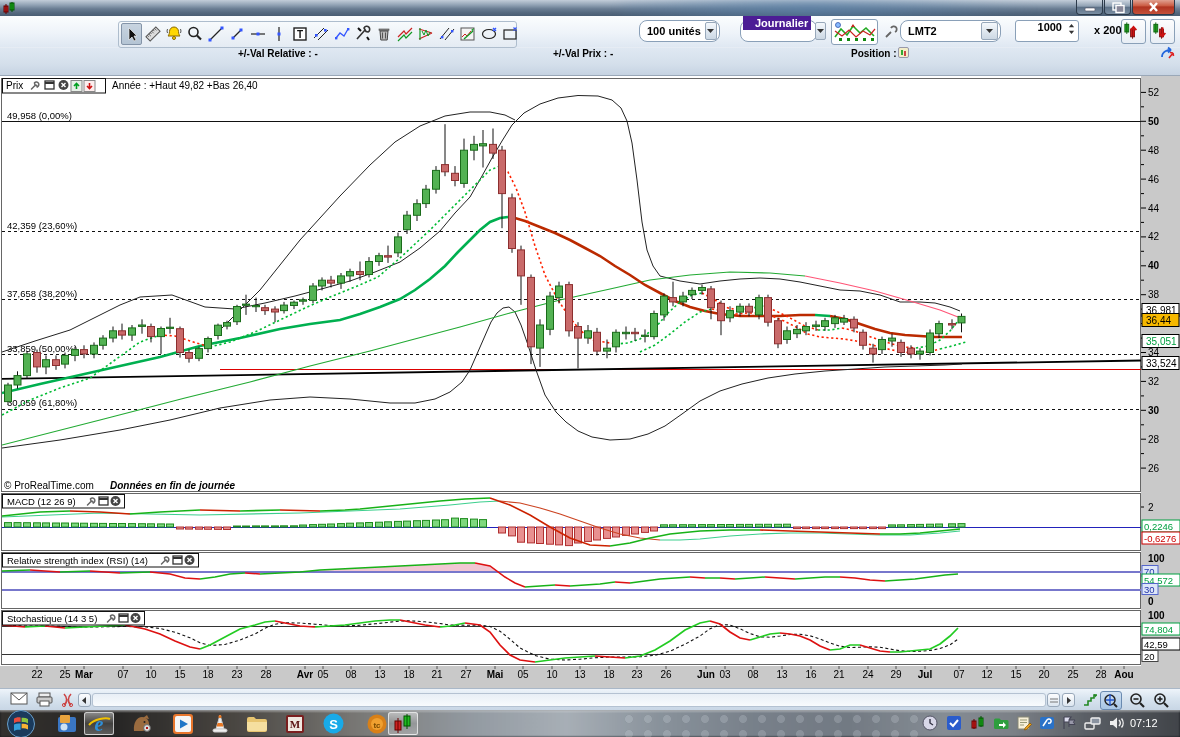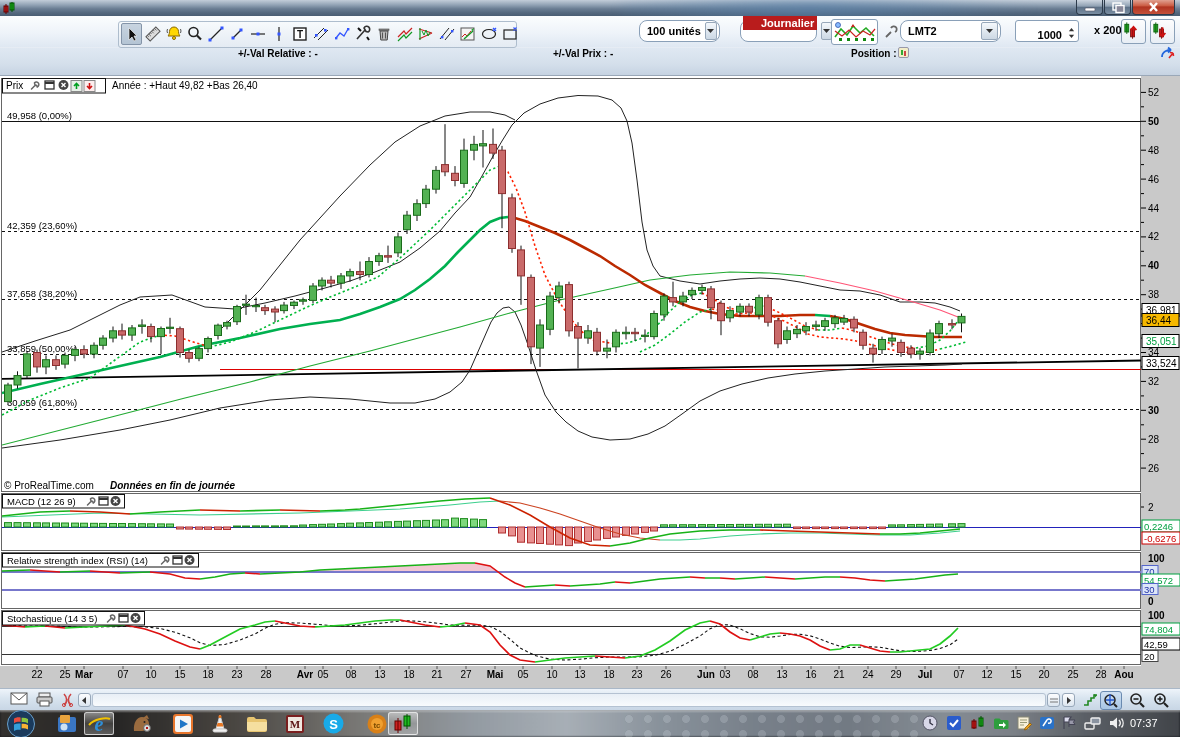--- a/index.html
+++ b/index.html
@@ -14,25 +14,25 @@
 .wbmin,.wbmax{width:27px;background:linear-gradient(180deg,#cdd6e0 0%,#8fa0b2 45%,#5c7086 50%,#7a8ea2 100%)}
 .wbclose{width:43px;background:linear-gradient(180deg,#e0a090 0%,#cc5f46 40%,#b03420 50%,#c4503a 100%)}
 #toolband{position:absolute;left:0;top:16px;width:1180px;height:32px;
  background:linear-gradient(180deg,#fbfdfe 0%,#eef3f9 55%,#dfe8f2 100%);border-bottom:1px solid #e6ecf4}
 #drawbar{position:absolute;left:118px;top:5px;width:399px;height:27px;background:linear-gradient(180deg,#f7fafc,#e4ebf3);border:1px solid #aebdcd;border-radius:3px;padding:1px 2px;white-space:nowrap}
 .ti{display:inline-block;width:21px;height:22px;text-align:center;vertical-align:top;padding-top:1px}
 .tsel{background:linear-gradient(180deg,#c8d4e0,#b4c4d4);border:1px solid #8494a8;border-radius:2px}
 #rightctl{position:absolute;left:0;top:3px;width:1180px;height:28px}
 .combo{position:absolute;display:inline-flex;height:22px;background:#fff;border:1px solid #8aa0b8;border-radius:8px;align-items:center;white-space:nowrap}
 .cblab{font-size:11px;font-weight:bold;padding-left:7px;flex:1;white-space:nowrap}
-.cbsel{background:#b91c1c;color:#fff;font-weight:bold;margin:2px 0 18px 2px;padding:1px 3px 1px 18px}
+.cbsel{background:#4c1d95;color:#fff;font-weight:bold;margin:2px 0 18px 2px;padding:1px 3px 1px 12px}
 .cbbtn{width:17px;height:18px;margin:1px 2px 1px 4px;background:linear-gradient(180deg,#f4f8fc,#ccd8e4);border:1px solid #98a8ba;border-radius:2px;display:inline-flex;align-items:center;justify-content:center}
 .chartbtn{position:absolute;left:831px;top:0;display:inline-flex;width:47px;height:26px;background:#fff;border:1px solid #8aa0b8;border-radius:3px;align-items:center;justify-content:center}
 .wbtn{position:absolute;left:883px;top:3px;display:inline-flex;width:16px;height:20px;align-items:center;justify-content:center}
-.spin{position:absolute;left:1015px;top:1px;display:inline-flex;height:22px;background:#fff;border:1px solid #8aa0b8;border-radius:3px;align-items:flex-end;width:64px}
+.spin{position:absolute;left:1015px;top:1px;display:inline-flex;height:22px;background:#fff;border:1px solid #8aa0b8;border-radius:3px;align-items:flex-start;width:64px}
 .spintxt{flex:1;text-align:right;font-size:11px;font-weight:bold;padding-right:3px}
 .spinbtns{width:13px;display:inline-flex;align-items:center;justify-content:center}
 .x100{position:absolute;left:1094px;top:5px;font-size:11px;font-weight:bold;white-space:nowrap}
 .obtn{position:absolute;top:0;display:inline-flex;width:25px;height:25px;background:linear-gradient(180deg,#fdfdfe,#e8eef5);border:1px solid #8aa0b8;border-radius:3px;align-items:center;justify-content:center}
 #inforows{position:absolute;left:0;top:48px;width:1180px;height:28px;
  background:linear-gradient(180deg,#dfe8f2 0%,#d4dfeb 60%,#c6d3e2 100%);border-bottom:1px solid #9aa8b8}
 .ir1,.ir2{position:relative;height:13px;font-size:10px;font-weight:bold;color:#000}
 .minico{position:absolute;width:11px;height:11px;background:#f2edc8;border:1px solid #99a;border-radius:2px}
 .minico:after{content:"";position:absolute;left:2px;top:2px;width:2px;height:5px;background:#3a3;box-shadow:3px 1px 0 #c44}
 #chartsvg{position:absolute;left:0;top:76px}
@@ -1047,15 +1047,15 @@
             <path d="M8 12 V5 h6 l-1.6 2.2 L14 9.5 H8" fill="#99a" stroke="#445" stroke-width="1"></path>
           </svg></span>
         <span class="tico" style="left:162px"><svg width="18" height="16">
             <rect x="1" y="8" width="9" height="6" rx="1" fill="none" stroke="#eee" stroke-width="1.4"></rect>
             <rect x="7" y="3" width="9" height="6" rx="1" fill="#8a93a0" stroke="#eee" stroke-width="1.4"></rect>
           </svg></span>
         <span class="tico" style="left:186px"><svg width="17" height="16">
             <path d="M2 6 h3 l4-3.5 v11 L5 10 H2 Z" fill="#eee"></path>
             <path d="M11 5 a4.5 4.5 0 0 1 0 6 M13.5 3.5 a7 7 0 0 1 0 9" stroke="#eee" stroke-width="1.4" fill="none"></path>
           </svg></span>
-    <span id="clock">07:37</span>
+    <span id="clock">07:12</span>
   </span>
 </div>
 </div>
 </body></html>

